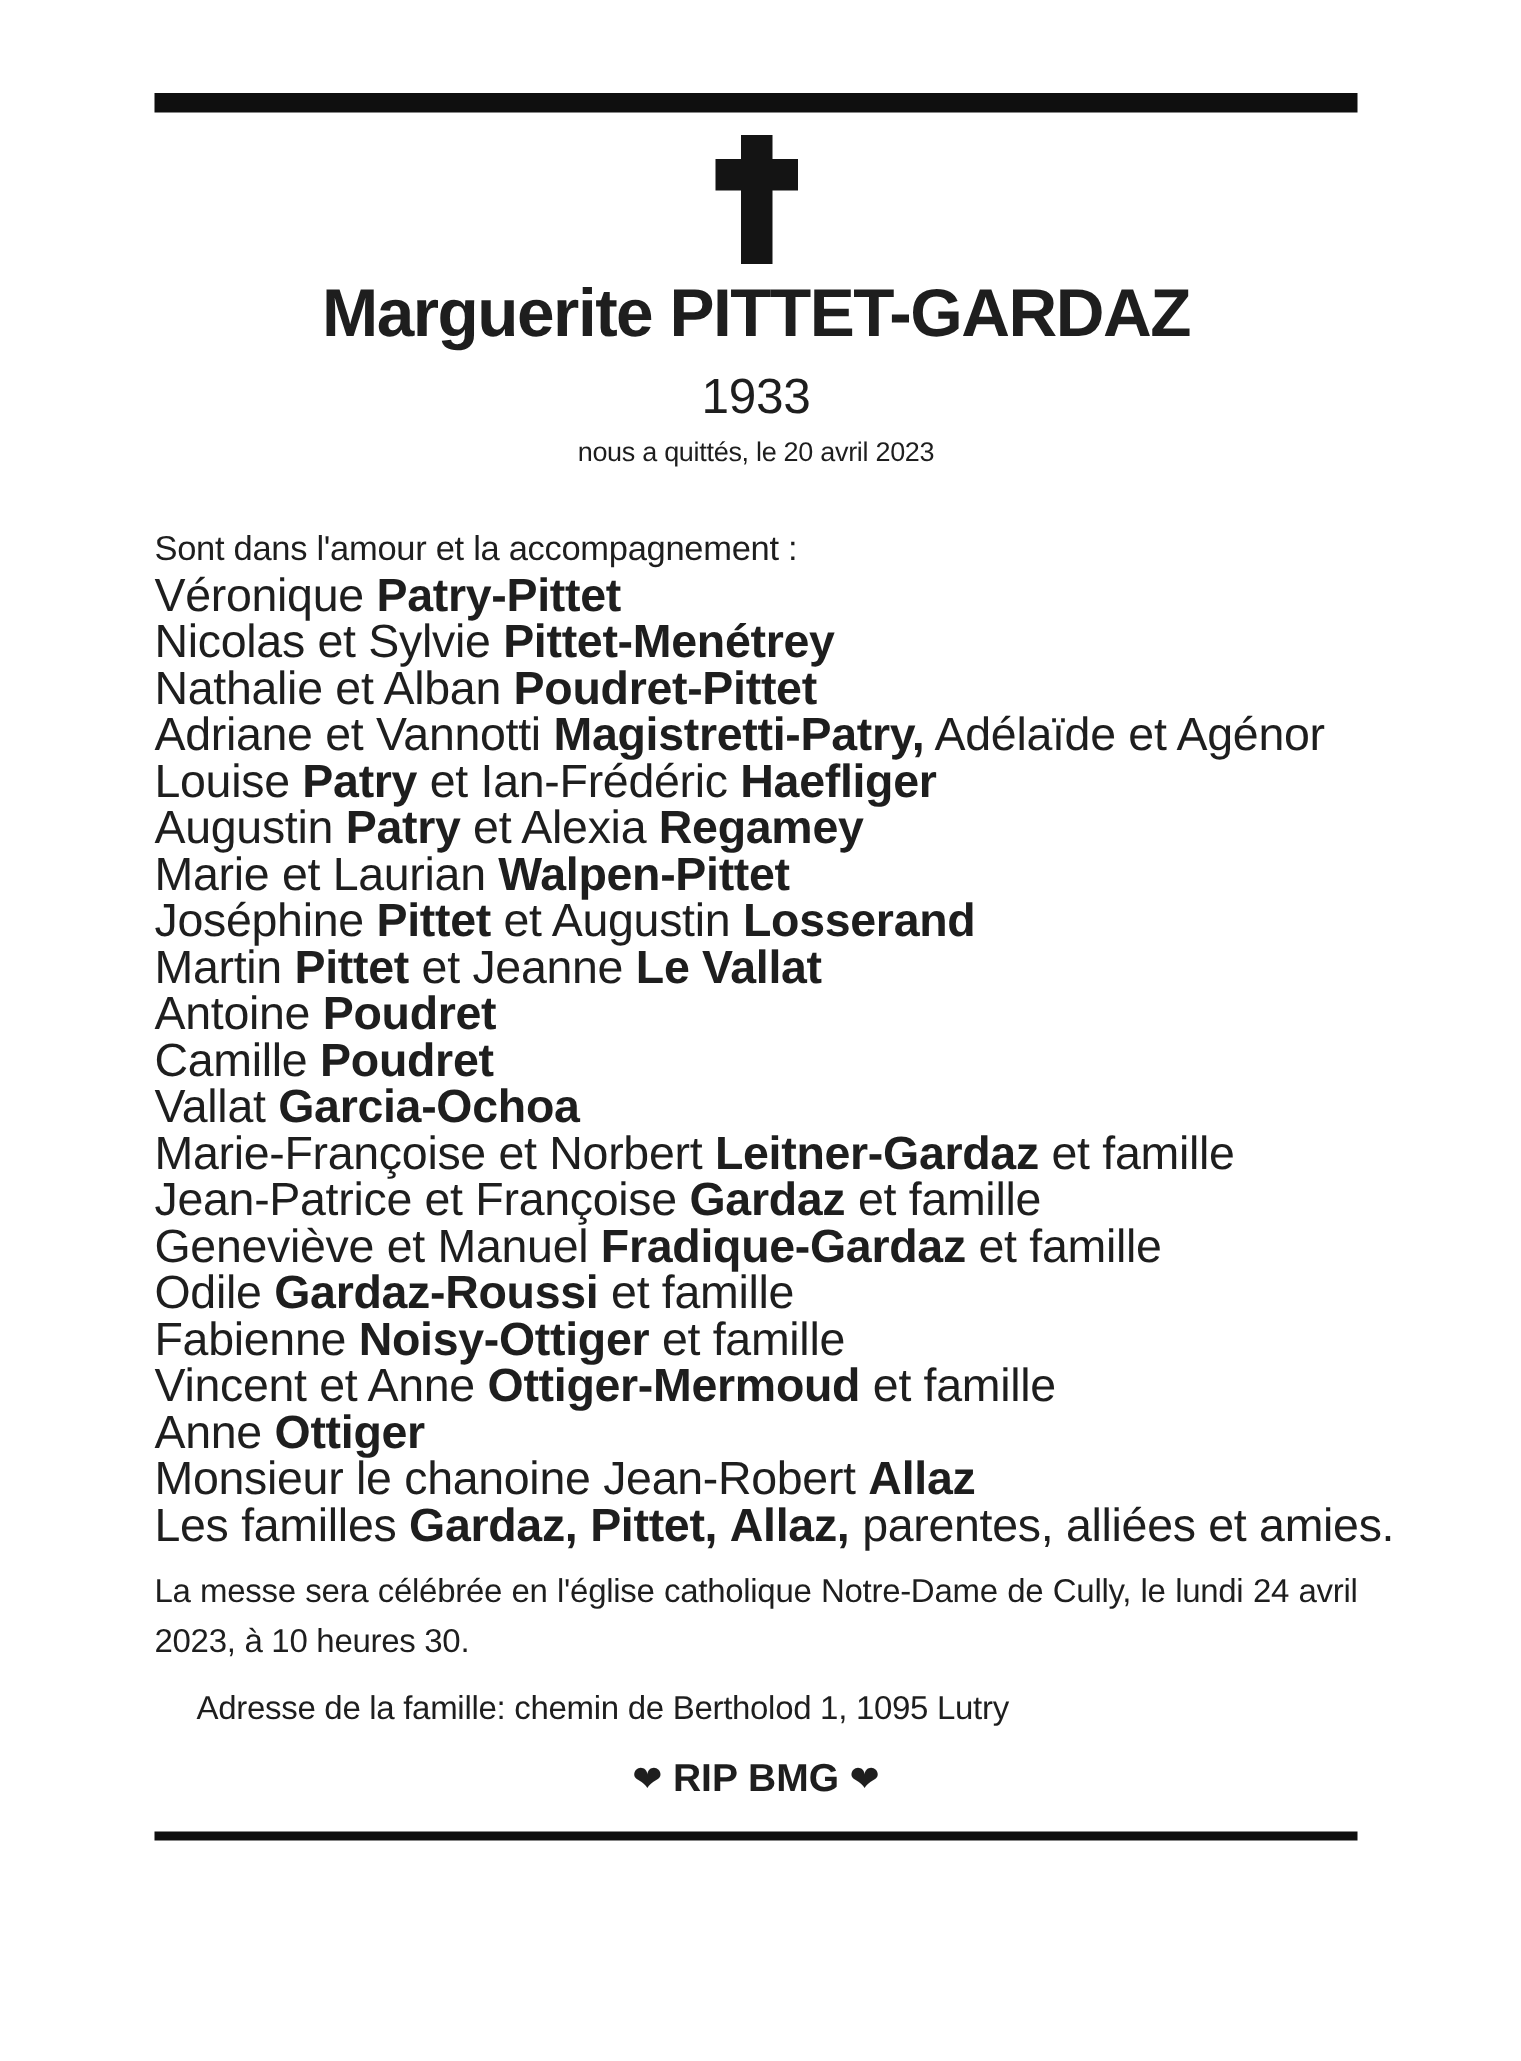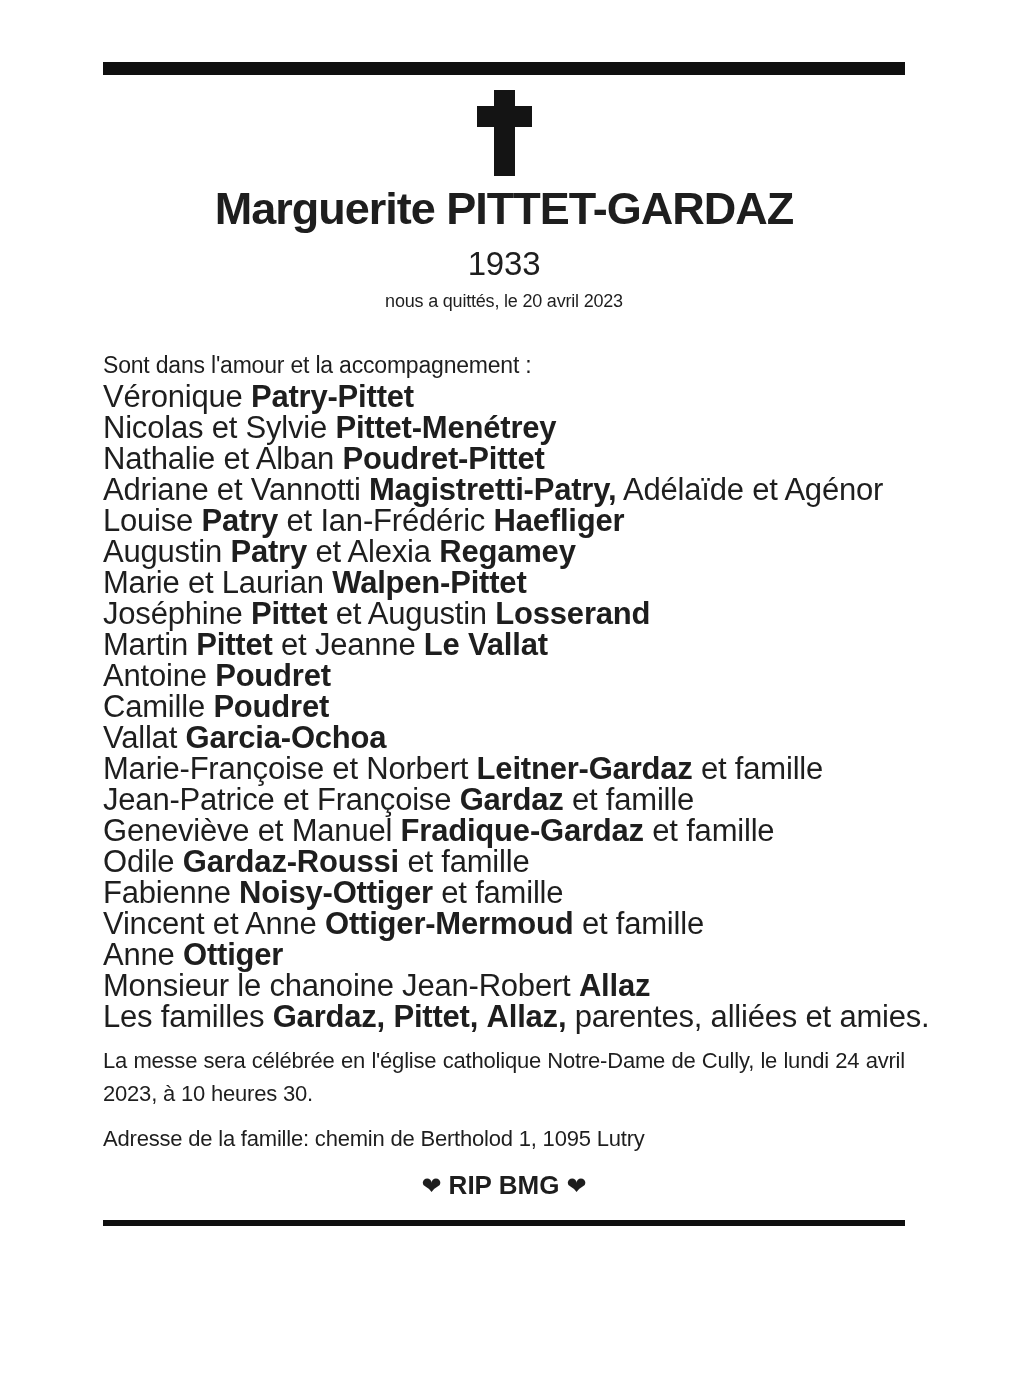--- a/index.html
+++ b/index.html
@@ -77,21 +77,21 @@
     white-space: nowrap;
   }
   .family .b { font-weight: bold; }
 
   .paras p.para {
     margin: 12px 0 0 0;
     font-size: 22px;
     line-height: 33px;
     text-align: justify;
   }
-  .paras p.para:last-child { text-align: left; }
+  .paras p.para:last-child { text-align: left; margin-left: 28px; }
 
   .rip {
     margin-top: 10px;
     text-align: center;
     font-size: 26px;
     line-height: 40px;
     font-weight: bold;
     letter-spacing: 0;
   }
   .rip .heart { margin: 0 7px; font-size: 24px; }

